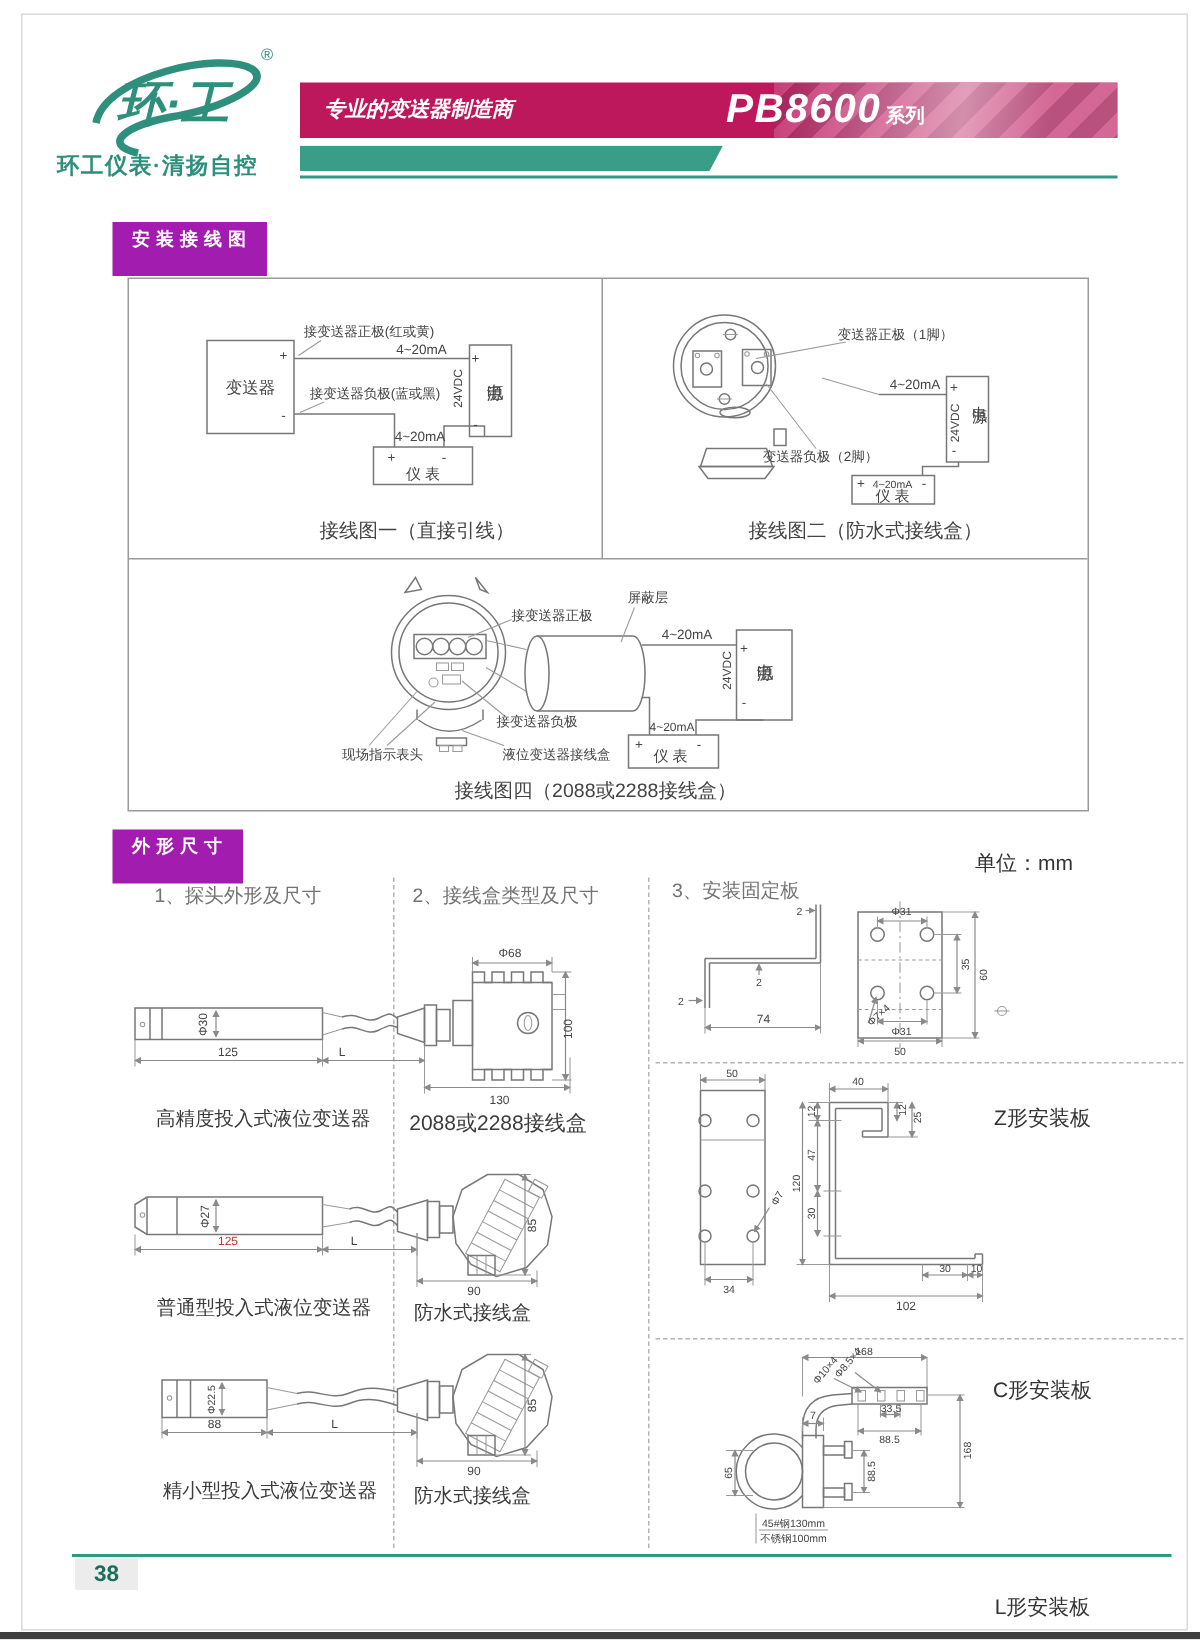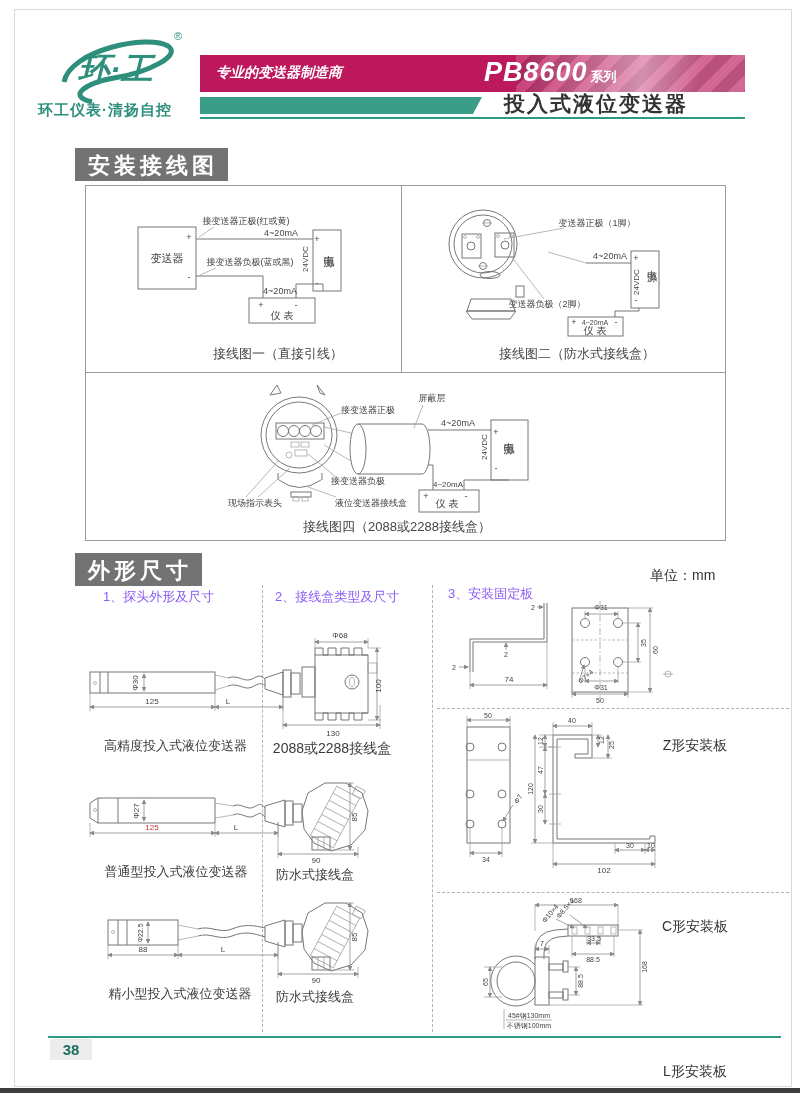--- a/index.html
+++ b/index.html
@@ -15,31 +15,31 @@
                 repeating-linear-gradient(135deg,rgba(255,255,255,.16) 0 10px,rgba(10,80,66,.14) 10px 22px);}
   .banner-slogan{position:absolute;left:16px;top:9px;font-size:14px;font-style:italic;font-weight:600;color:#fff;z-index:2;}
   .banner-series{position:absolute;left:284px;top:2px;color:#fff;z-index:2;white-space:nowrap;}
   .series-model{font-size:27px;font-weight:bold;font-style:italic;letter-spacing:1px;}
   .series-suffix{font-size:13px;font-weight:bold;margin-left:3px;}
   .subbar{position:absolute;left:200px;top:97px;width:282px;height:17px;background:#3a9d88;
           clip-path:polygon(0 0,100% 0,calc(100% - 9px) 100%,0 100%);}
   .product-title{position:absolute;left:504px;top:90px;font-size:21px;font-weight:bold;color:#333;letter-spacing:2px;}
   .title-rule{position:absolute;left:200px;top:117px;width:545px;height:2px;background:#2f9a84;}
   
-  .badge{position:absolute;background:#737373;color:#fff;font-size:22px;font-weight:bold;
-         letter-spacing:4px;padding:3px 10px 0 13px;}
+  .badge{position:absolute;background:#a21caf;color:#fff;font-size:12px;font-weight:bold;
+         letter-spacing:4px;padding:3px 10px 16px 13px;}
   
   .wtable{position:absolute;left:85px;top:185px;width:639px;height:354px;border:1px solid #9a9a9a;}
   .wdiv-v{position:absolute;left:315px;top:0;width:1px;height:186px;background:#9a9a9a;}
   .wdiv-h{position:absolute;left:0;top:186px;width:639px;height:1px;background:#9a9a9a;}
   .wsvg{position:absolute;}
   
   .dims{position:absolute;left:0;top:545px;width:800px;height:492px;}
   .unit-note{position:absolute;left:650px;top:22px;font-size:14px;color:#333;}
-  .colhead{position:absolute;font-size:13px;color:#8b5cf6;}
+  .colhead{position:absolute;font-size:13px;color:#737373;}
   .dash-v{position:absolute;width:0;border-left:1px dashed #b3b3b3;}
   .dash-h{position:absolute;height:0;border-top:1px dashed #b3b3b3;}
   .drw{position:absolute;}
   .cap{position:absolute;font-size:13px;color:#3b3b3b;text-align:center;}
   .plate-label{position:absolute;left:620px;width:150px;font-size:14px;color:#333;text-align:center;margin-top:46px;}
   
   .foot-rule{position:absolute;left:48px;top:1036px;width:733px;height:2px;background:#2f9a84;}
   .pagenum{position:absolute;left:50px;top:1039px;width:42px;height:21px;background:#ececec;
            color:#1b6e5c;font-size:15px;font-weight:bold;text-align:center;line-height:21px;}
   .links{position:absolute;left:0;top:1041px;width:800px;text-align:center;font-size:11.5px;font-weight:bold;color:#2f9c86;}
@@ -73,21 +73,20 @@
   </svg>
   <div class="logo-tagline">环工仪表·清扬自控</div>
 
   <div class="banner">
     <span class="banner-slogan">专业的变送器制造商</span>
     <span class="banner-series">
       <span class="series-model">PB8600</span><span class="series-suffix">系列</span>
     </span>
   </div>
   <div class="subbar"></div>
-  <div class="product-title">投入式液位变送器</div>
   <div class="title-rule"></div>
 
   <div class="badge" style="left:75px;top:148px;">安装接线图</div>
 
   <div class="wtable">
     <div class="wdiv-v"></div>
     <div class="wdiv-h"></div>
 
     <svg class="wsvg" style="left:0;top:0;" width="315" height="185" viewBox="0 0 315 185">
       <g>

